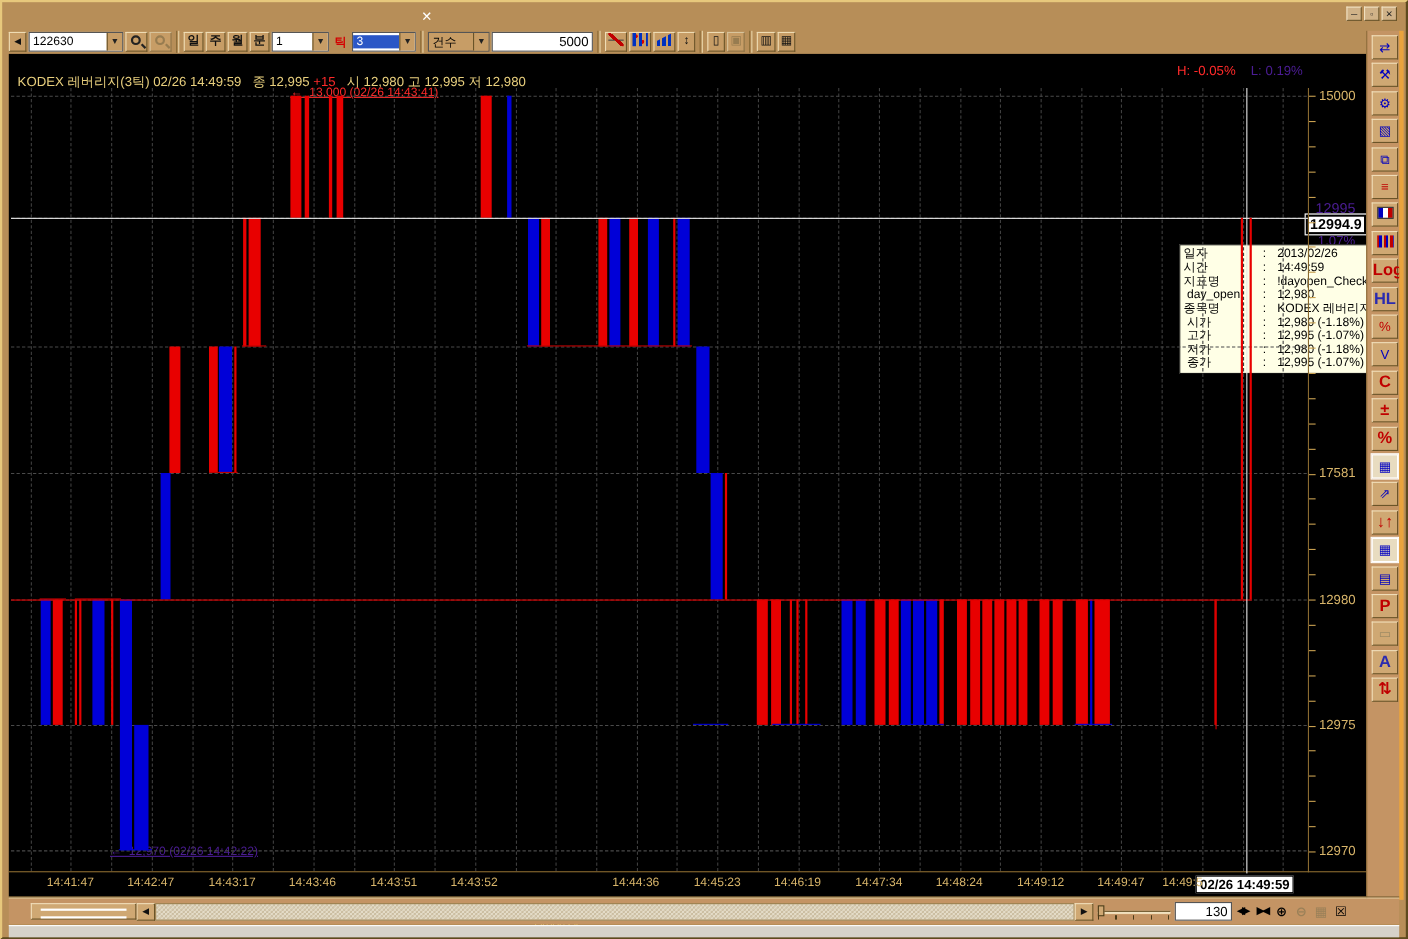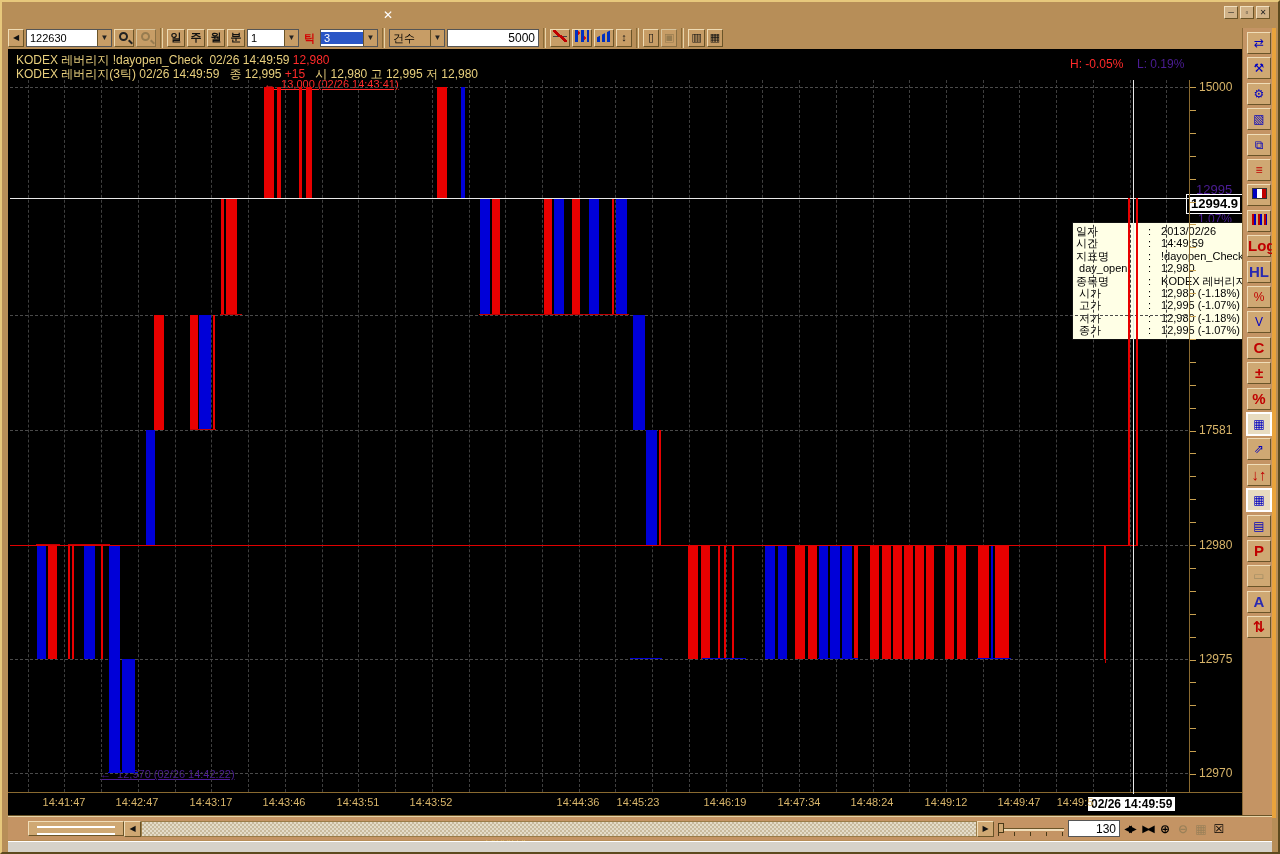--- a/index.html
+++ b/index.html
@@ -150,21 +150,20 @@
     <div class="tbtn dis">▣</div>
     <div class="sep"></div>
     <div class="tbtn">▥</div>
     <div class="tbtn">▦</div>
   </div>
 
   <div class="blackpanel"></div>
 
   <div id="chartlayer" class="abs" style="left:0;top:0;width:1280px;height:854px;pointer-events:none;">
 
-    <div class="hdr" style="left:14px;top:50px;"><span class="ytext">KODEX 레버리지 !dayopen_Check</span><span class="ytext">  </span><span class="ytext">02/26 14:49:59</span><span> </span><span class="rtext">12,980</span></div>
 
     <div class="hdr" style="left:14px;top:64px;"><span class="ytext">KODEX 레버리지(3틱) 02/26 14:49:59</span><span class="ytext">   </span><span class="ytext">종</span><span class="ytext"> </span><span class="ytext">12,995</span><span class="rtext"> </span><span class="rtext">+15</span><span class="ytext">   </span><span class="ytext">시</span><span class="ytext"> </span><span class="ytext">12,980</span><span class="ytext"> </span><span class="ytext">고</span><span class="ytext"> </span><span class="ytext">12,995</span><span class="ytext"> </span><span class="ytext">저</span><span class="ytext"> </span><span class="ytext">12,980</span></div>
 
     <div class="hdr rtext" style="left:1068px;top:55px;">H: -0.05%</div>
     <div class="hdr btext" style="left:1135px;top:55px;">L: 0.19%</div>
 
     <div class="annot rtext" style="left:262px;top:76px;">←  13,000 (02/26 14:43:41)</div>
     <div class="annot btext" style="left:98px;top:766px;">←  12,970 (02/26 14:42:22)</div>
 
     <div class="hdr btext" style="left:1194px;top:180px;font-size:13px;">12995</div>
@@ -261,21 +260,21 @@
       <div class="ylab" style="left:1197px;top:650px;">12975</div>
       <div class="ylab" style="left:1197px;top:764px;">12970</div>
       <div class="xlab" style="left:62px;top:794px;">14:41:47</div>
       <div class="xlab" style="left:135px;top:794px;">14:42:47</div>
       <div class="xlab" style="left:209px;top:794px;">14:43:17</div>
       <div class="xlab" style="left:282px;top:794px;">14:43:46</div>
       <div class="xlab" style="left:356px;top:794px;">14:43:51</div>
       <div class="xlab" style="left:429px;top:794px;">14:43:52</div>
       <div class="xlab" style="left:503px;top:794px;margin-top:40px;">14:44:14</div>
       <div class="xlab" style="left:576px;top:794px;">14:44:36</div>
-      <div class="xlab" style="left:636px;top:794px;">14:45:23</div>
+      <div class="xlab" style="left:650px;top:794px;">14:45:23</div>
       <div class="xlab" style="left:723px;top:794px;">14:46:19</div>
       <div class="xlab" style="left:797px;top:794px;">14:47:34</div>
       <div class="xlab" style="left:870px;top:794px;">14:48:24</div>
       <div class="xlab" style="left:944px;top:794px;">14:49:12</div>
       <div class="xlab" style="left:1017px;top:794px;">14:49:47</div>
       <div class="xlab" style="left:1073px;top:794px;">14:49:5</div>
       <div class="bar" style="left:262px;top:85px;width:10px;height:111px;background:#e80000;"></div>
       <div class="bar" style="left:275px;top:85px;width:4px;height:111px;background:#e80000;"></div>
       <div class="bar" style="left:297px;top:85px;width:3px;height:111px;background:#e80000;"></div>
       <div class="bar" style="left:304px;top:85px;width:6px;height:111px;background:#e80000;"></div>

